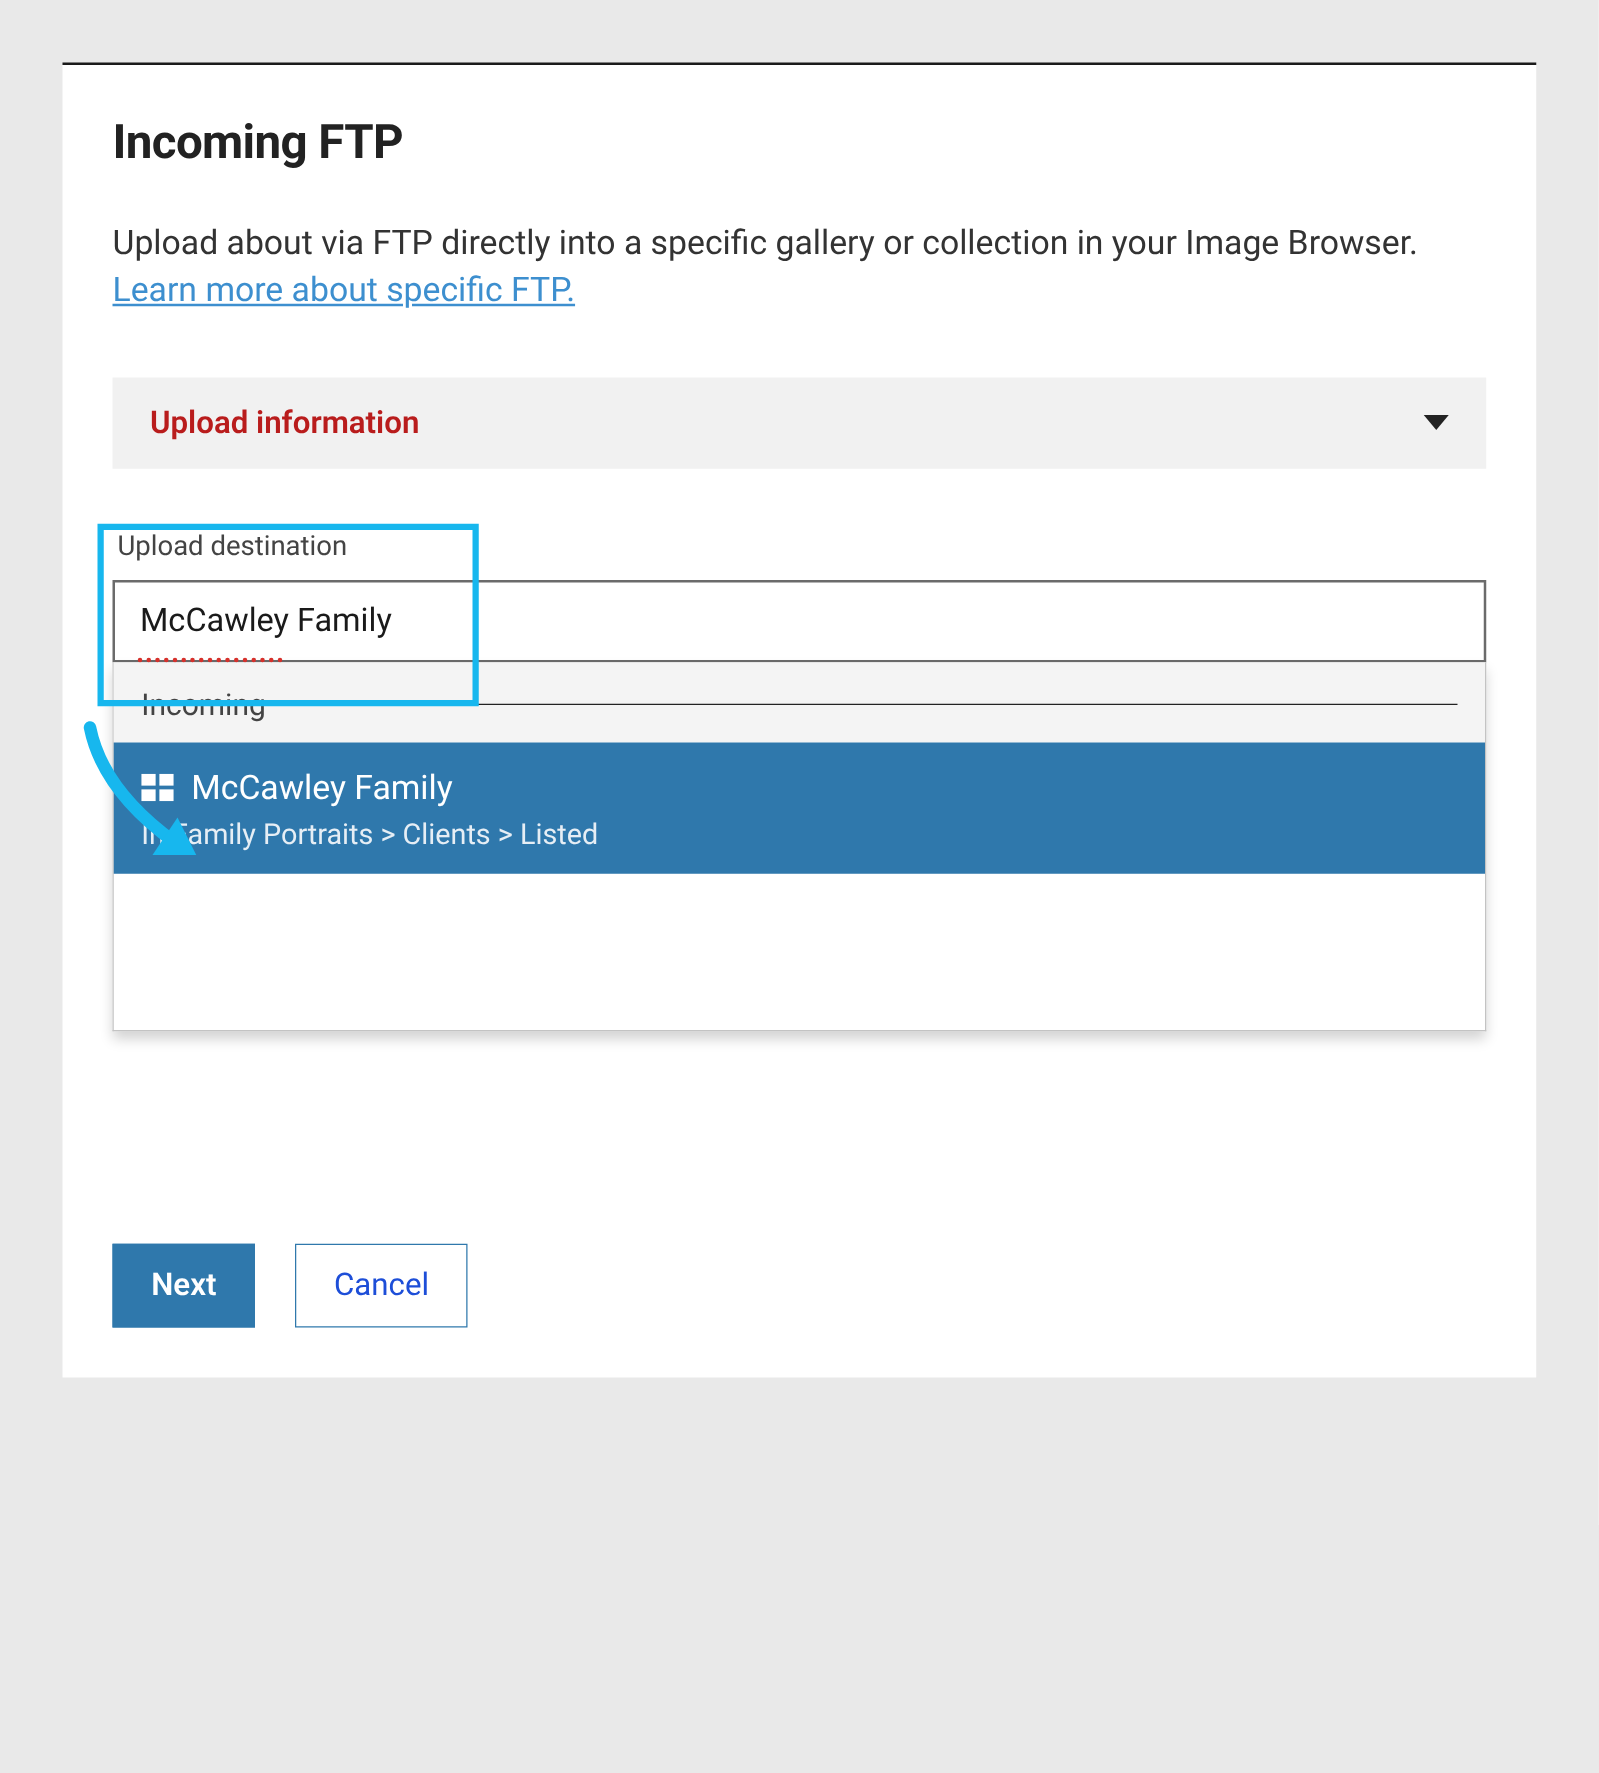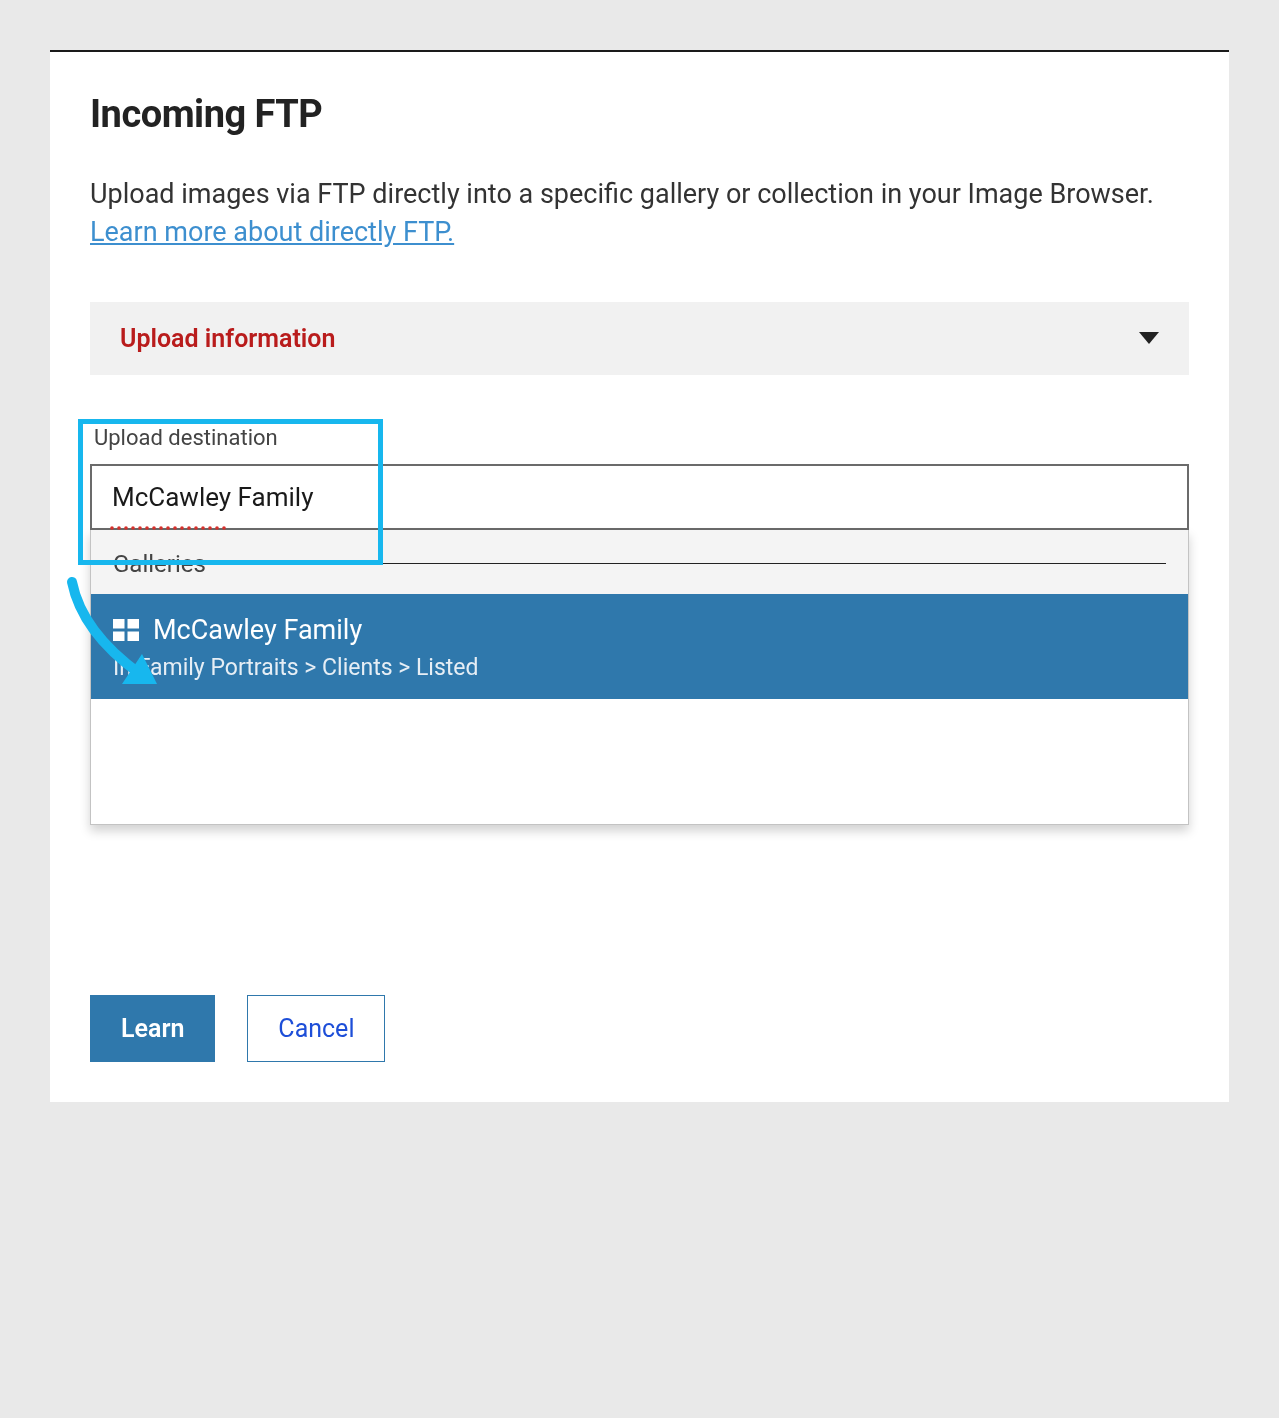--- a/index.html
+++ b/index.html
@@ -188,21 +188,21 @@
 </head>
 <body>
 
 <div class="outer">
   <div class="top-rule"></div>
   <div class="panel">
 
     <h1 class="title">Incoming FTP</h1>
 
     <p class="intro">
-      <span>Upload images via FTP directly into a specific gallery or collection in your Image Browser. </span><a class="link">Learn more about directly FTP.</a>
+      <span>Upload about via FTP directly into a specific gallery or collection in your Image Browser. </span><a class="link">Learn more about specific FTP.</a>
     </p>
 
     <div class="accordion">
       <span class="accordion-label">Upload information</span>
       <span class="chevron-down"></span>
     </div>
 
     <div class="field-wrap">
       <div class="field-label">Upload destination</div>
       <input type="text" class="text-input" value="McCawley Family" style="">
@@ -223,21 +223,21 @@
       <circle cx="80" cy="3" r="1.8" fill="#d6302b"></circle>
       <circle cx="87" cy="3" r="1.8" fill="#d6302b"></circle>
       <circle cx="94" cy="3" r="1.8" fill="#d6302b"></circle>
       <circle cx="101" cy="3" r="1.8" fill="#d6302b"></circle>
       <circle cx="108" cy="3" r="1.8" fill="#d6302b"></circle>
       <circle cx="115" cy="3" r="1.8" fill="#d6302b"></circle>
     </svg>
 
     <div class="dropdown">
       <div class="dropdown-header">
-        <span class="dropdown-header-label">Galleries</span>
+        <span class="dropdown-header-label">Incoming</span>
         <div class="dropdown-header-rule"></div>
       </div>
       <div class="dropdown-item">
         <div class="dropdown-item-top">
           <span class="grid-icon">
             <svg viewBox="0 0 26 22" width="26" height="22">
               <rect x="0" y="0" width="11.5" height="9.5" fill="#ffffff"></rect>
               <rect x="14.5" y="0" width="11.5" height="9.5" fill="#ffffff"></rect>
               <rect x="0" y="12.5" width="11.5" height="9.5" fill="#ffffff"></rect>
               <rect x="14.5" y="12.5" width="11.5" height="9.5" fill="#ffffff"></rect>
@@ -253,18 +253,18 @@
     <div class="highlight-box"></div>
 
     <div class="arrow-wrap">
       <svg width="100" height="120" viewBox="0 0 100 120">
         <path d="M 10 10 Q 20 60 78 102" stroke="#17b7ee" stroke-width="10" fill="none" stroke-linecap="round"></path>
         <polygon points="95,112 60,112 80,82" fill="#17b7ee"></polygon>
       </svg>
     </div>
 
     <div class="btn-row">
-      <button class="btn btn-primary">Learn</button>
+      <button class="btn btn-primary">Next</button>
       <button class="btn btn-secondary">Cancel</button>
     </div>
 
   </div>
 </div>
 
 </body></html>

